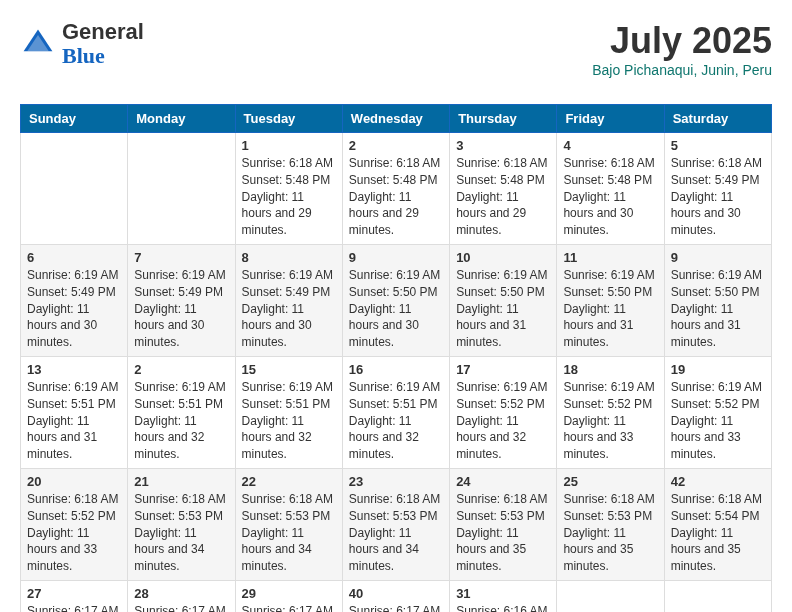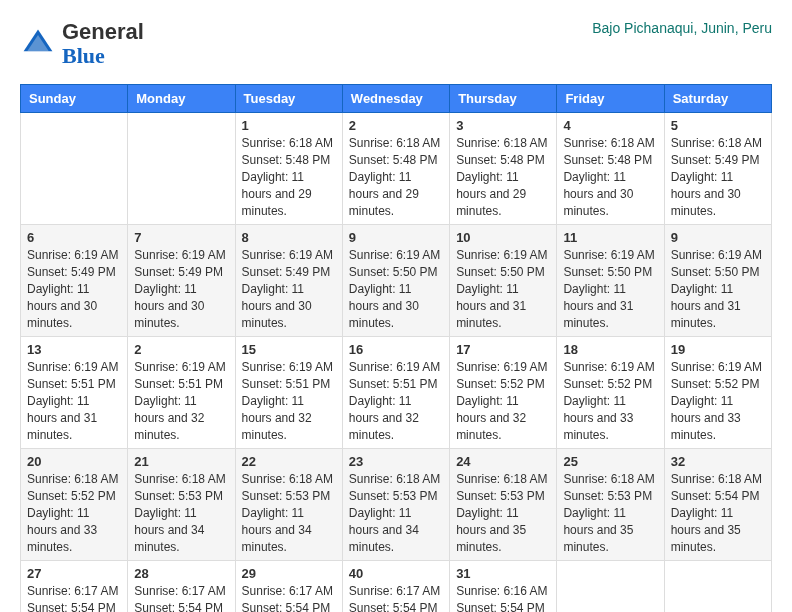--- a/index.html
+++ b/index.html
@@ -7,21 +7,21 @@
       font-family: Arial, sans-serif;
       background: #fff;
       width: 792px;
       min-height: 612px;
       padding: 20px;
     }
     .header-area {
       display: flex;
       justify-content: space-between;
       align-items: flex-start;
-      margin-bottom: 16px;
+      margin-bottom: 26px;
     }
     .logo {
       display: flex;
       align-items: center;
       gap: 6px;
     }
     .logo-text {
       font-size: 22px;
       font-weight: bold;
       line-height: 1.1;
@@ -43,21 +43,21 @@
     .subtitle {
       font-size: 14px;
       color: #0f766e;
     }
     .calendar {
       width: 100%;
       border-collapse: collapse;
       border: 1px solid #ccc;
     }
     .calendar th {
-      background-color: #3b82f6;
+      background-color: #0369a1;
       color: #fff;
       text-align: left;
       padding: 6px 8px;
       font-size: 13px;
       font-weight: bold;
       border: 1px solid #1565c0;
     }
     .calendar td {
       vertical-align: top;
       padding: 5px 6px;
@@ -94,20 +94,21 @@
     <svg class="logo-icon" viewBox="0 0 40 40">
       <polygon points="20,4 36,28 4,28" fill="#1565c0"></polygon>
       <polygon points="20,10 32,28 8,28" fill="#fff" opacity="0.3"></polygon>
     </svg>
     <div class="logo-text">
       <span class="logo-general">General</span><br>
       <span class="logo-blue">Blue</span>
     </div>
   </div>
   <div class="title-area">
+    <div class="month-title">July 2025</div>
     <div class="subtitle">Bajo Pichanaqui, Junin, Peru</div>
   </div>
 </div>
 
 <table class="calendar">
   <thead>
     <tr>
     <th>Sunday</th>
         <th>Monday</th>
         <th>Tuesday</th>
@@ -271,21 +272,21 @@
 Sunset: 5:53 PM
 Daylight: 11 hours and 35 minutes.</div>
         </td>
         <td>
           <span class="day-number">25</span>
           <div class="day-info" style="white-space: pre-line;">Sunrise: 6:18 AM
 Sunset: 5:53 PM
 Daylight: 11 hours and 35 minutes.</div>
         </td>
         <td>
-          <span class="day-number">32</span>
+          <span class="day-number">42</span>
           <div class="day-info" style="white-space: pre-line;">Sunrise: 6:18 AM
 Sunset: 5:54 PM
 Daylight: 11 hours and 35 minutes.</div>
         </td>
       </tr>
       <tr>
         <td>
           <span class="day-number">27</span>
           <div class="day-info" style="white-space: pre-line;">Sunrise: 6:17 AM
 Sunset: 5:54 PM

